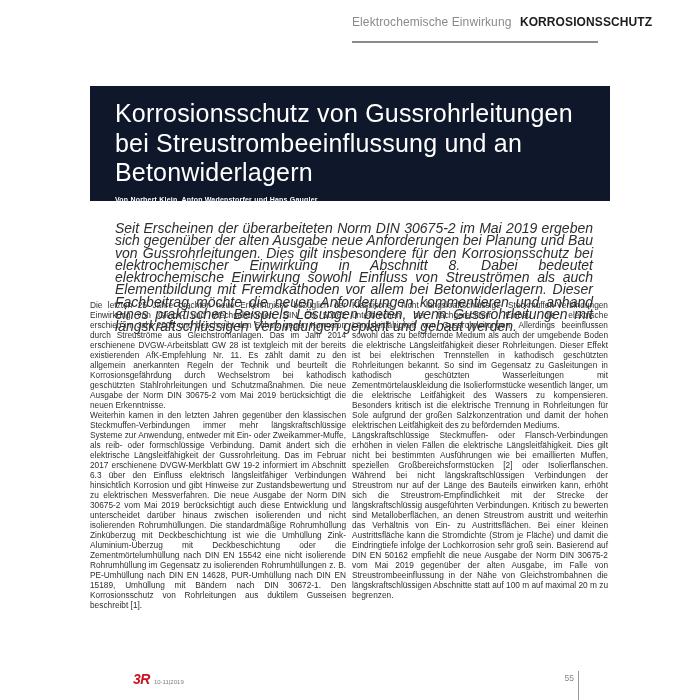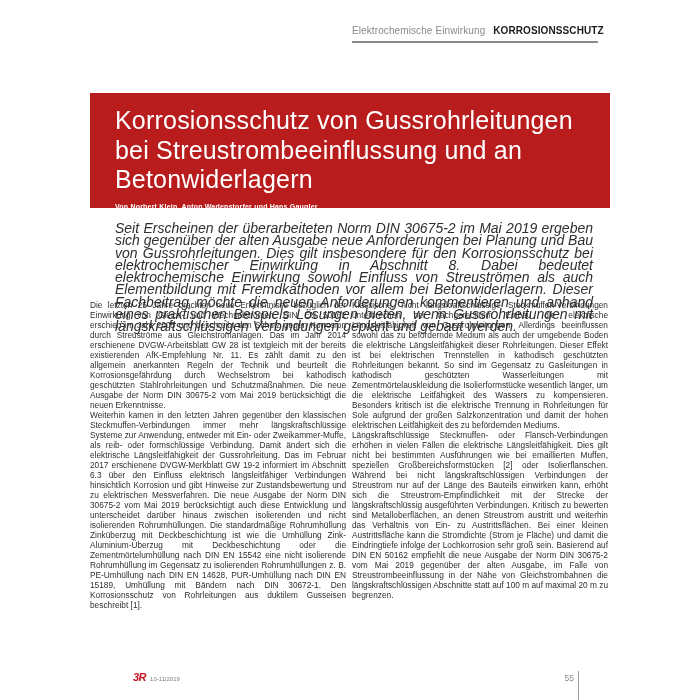--- a/index.html
+++ b/index.html
@@ -5,35 +5,35 @@
   html,body { margin:0; padding:0; }
   body {
     width:700px; height:700px; position:relative; overflow:hidden;
     background:#ffffff;
     font-family:"Liberation Sans", sans-serif;
     -webkit-font-smoothing:antialiased;
   }
 
   
   .running-head {
-    position:absolute; top:25px; left:352px; width:246px;
-    text-align:right; font-size:10px; letter-spacing:0.1px;
+    position:absolute; top:15px; left:352px; width:246px;
+    text-align:right; font-size:12px; letter-spacing:0.1px;
     white-space:nowrap;
   }
   .running-head .rubric { color:#8a8a8a; font-weight:normal; }
   .running-head .section { color:#1c1c1c; font-weight:bold; margin-left:5px; }
   .head-rule {
     position:absolute; top:41px; left:352px; width:246px; height:2px;
     background:#8c8c8c;
   }
 
   
   .title-block {
-    position:absolute; left:90px; top:93px; width:520px; height:115px;
-    background:#b91c1c; box-sizing:border-box;
+    position:absolute; left:90px; top:86px; width:520px; height:115px;
+    background:#0f172a; box-sizing:border-box;
     padding:13px 20px 0 25px;
   }
   .title-block h1 {
     margin:0; color:#ffffff; font-weight:normal;
     font-size:25px; line-height:29.5px; letter-spacing:0.2px;
   }
   .title-block .byline {
     margin-top:8px; color:#ffffff; font-size:7px; font-weight:bold;
     letter-spacing:0.2px;
   }
@@ -59,21 +59,21 @@
     color:#1a1a1a; text-align:left;
   }
 
   
   .footer-left {
     position:absolute; left:133px; top:671px; white-space:nowrap;
     display:flex; align-items:baseline;
   }
   .journal-logo {
     color:#c81420; font-weight:bold; font-style:italic;
-    font-size:11px; letter-spacing:-0.5px;
+    font-size:14px; letter-spacing:-0.5px;
   }
   .issue-label { font-size:6px; color:#7d7d7d; margin-left:4px; }
 
   .footer-right {
     position:absolute; left:540px; top:673px; width:34px;
     text-align:right; font-size:8.5px; color:#8a8a8a;
   }
   .page-rule {
     position:absolute; left:578px; top:671px; width:1px; height:29px;
     background:#9a9a9a;

